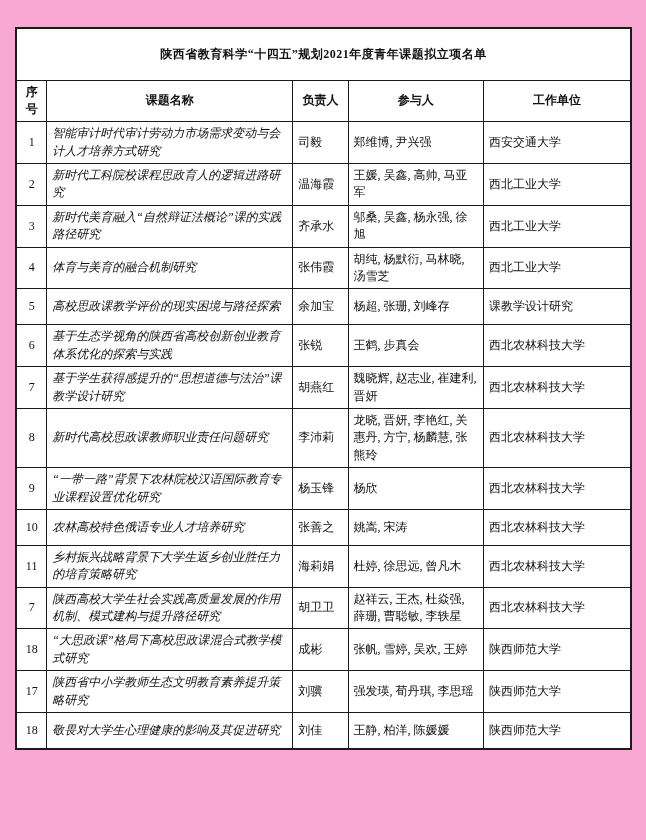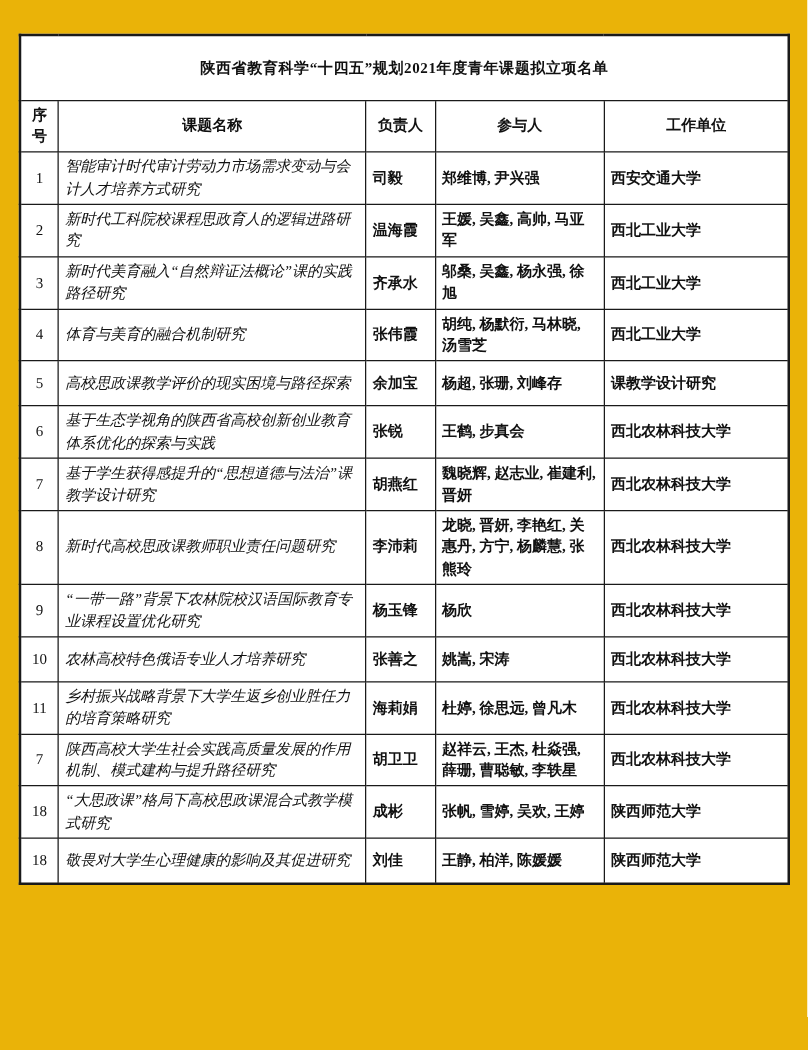--- a/index.html
+++ b/index.html
@@ -5,21 +5,21 @@
   * { margin: 0; padding: 0; box-sizing: border-box; }
   html, body {
     width: 646px; height: 840px;
     background: #ffffff;
     font-family: "Liberation Serif", "DejaVu Serif", serif;
     color: #111111;
   }
   .page {
     position: relative;
     width: 646px; height: 840px;
-    background: #eab308;
+    background: #f9a8d4;
     overflow: hidden;
   }
   table.doc-table {
     position: absolute;
     left: 15px; top: 27px;
     width: 617px;
     border-collapse: collapse;
     table-layout: fixed;
     background: #ffffff;
   }
@@ -41,21 +41,21 @@
     letter-spacing: 0.5px;
   }
   th {
     height: 34px;
     text-align: center;
     font-weight: bold;
     font-size: 13px;
   }
   td.c-no { text-align: center; }
   td.c-title { text-align: left; font-style: italic; }
-  td.c-leader, td.c-part, td.c-unit { text-align: left; font-weight: bold; }
+  td.c-leader, td.c-part, td.c-unit { text-align: left; }
   tr.data-row td { height: 36px; }
   col.w-no   { width: 5%; }
   col.w-title{ width: 40%; }
   col.w-lead { width: 9%; }
   col.w-part { width: 22%; }
   col.w-unit { width: 24%; }
 </style>
 </head>
 <body>
 
@@ -164,20 +164,27 @@
         <td class="c-unit">西北农林科技大学</td>
       </tr>
       <tr class="data-row">
         <td class="c-no">18</td>
         <td class="c-title">“大思政课”格局下高校思政课混合式教学模式研究</td>
         <td class="c-leader">成彬</td>
         <td class="c-part">张帆, 雪婷, 吴欢, 王婷</td>
         <td class="c-unit">陕西师范大学</td>
       </tr>
       <tr class="data-row">
+        <td class="c-no">17</td>
+        <td class="c-title">陕西省中小学教师生态文明教育素养提升策略研究</td>
+        <td class="c-leader">刘骥</td>
+        <td class="c-part">强发瑛, 荀丹琪, 李思瑶</td>
+        <td class="c-unit">陕西师范大学</td>
+      </tr>
+      <tr class="data-row">
         <td class="c-no">18</td>
         <td class="c-title">敬畏对大学生心理健康的影响及其促进研究</td>
         <td class="c-leader">刘佳</td>
         <td class="c-part">王静, 柏洋, 陈媛媛</td>
         <td class="c-unit">陕西师范大学</td>
       </tr>
 
     </tbody>
   </table>
 </div>

